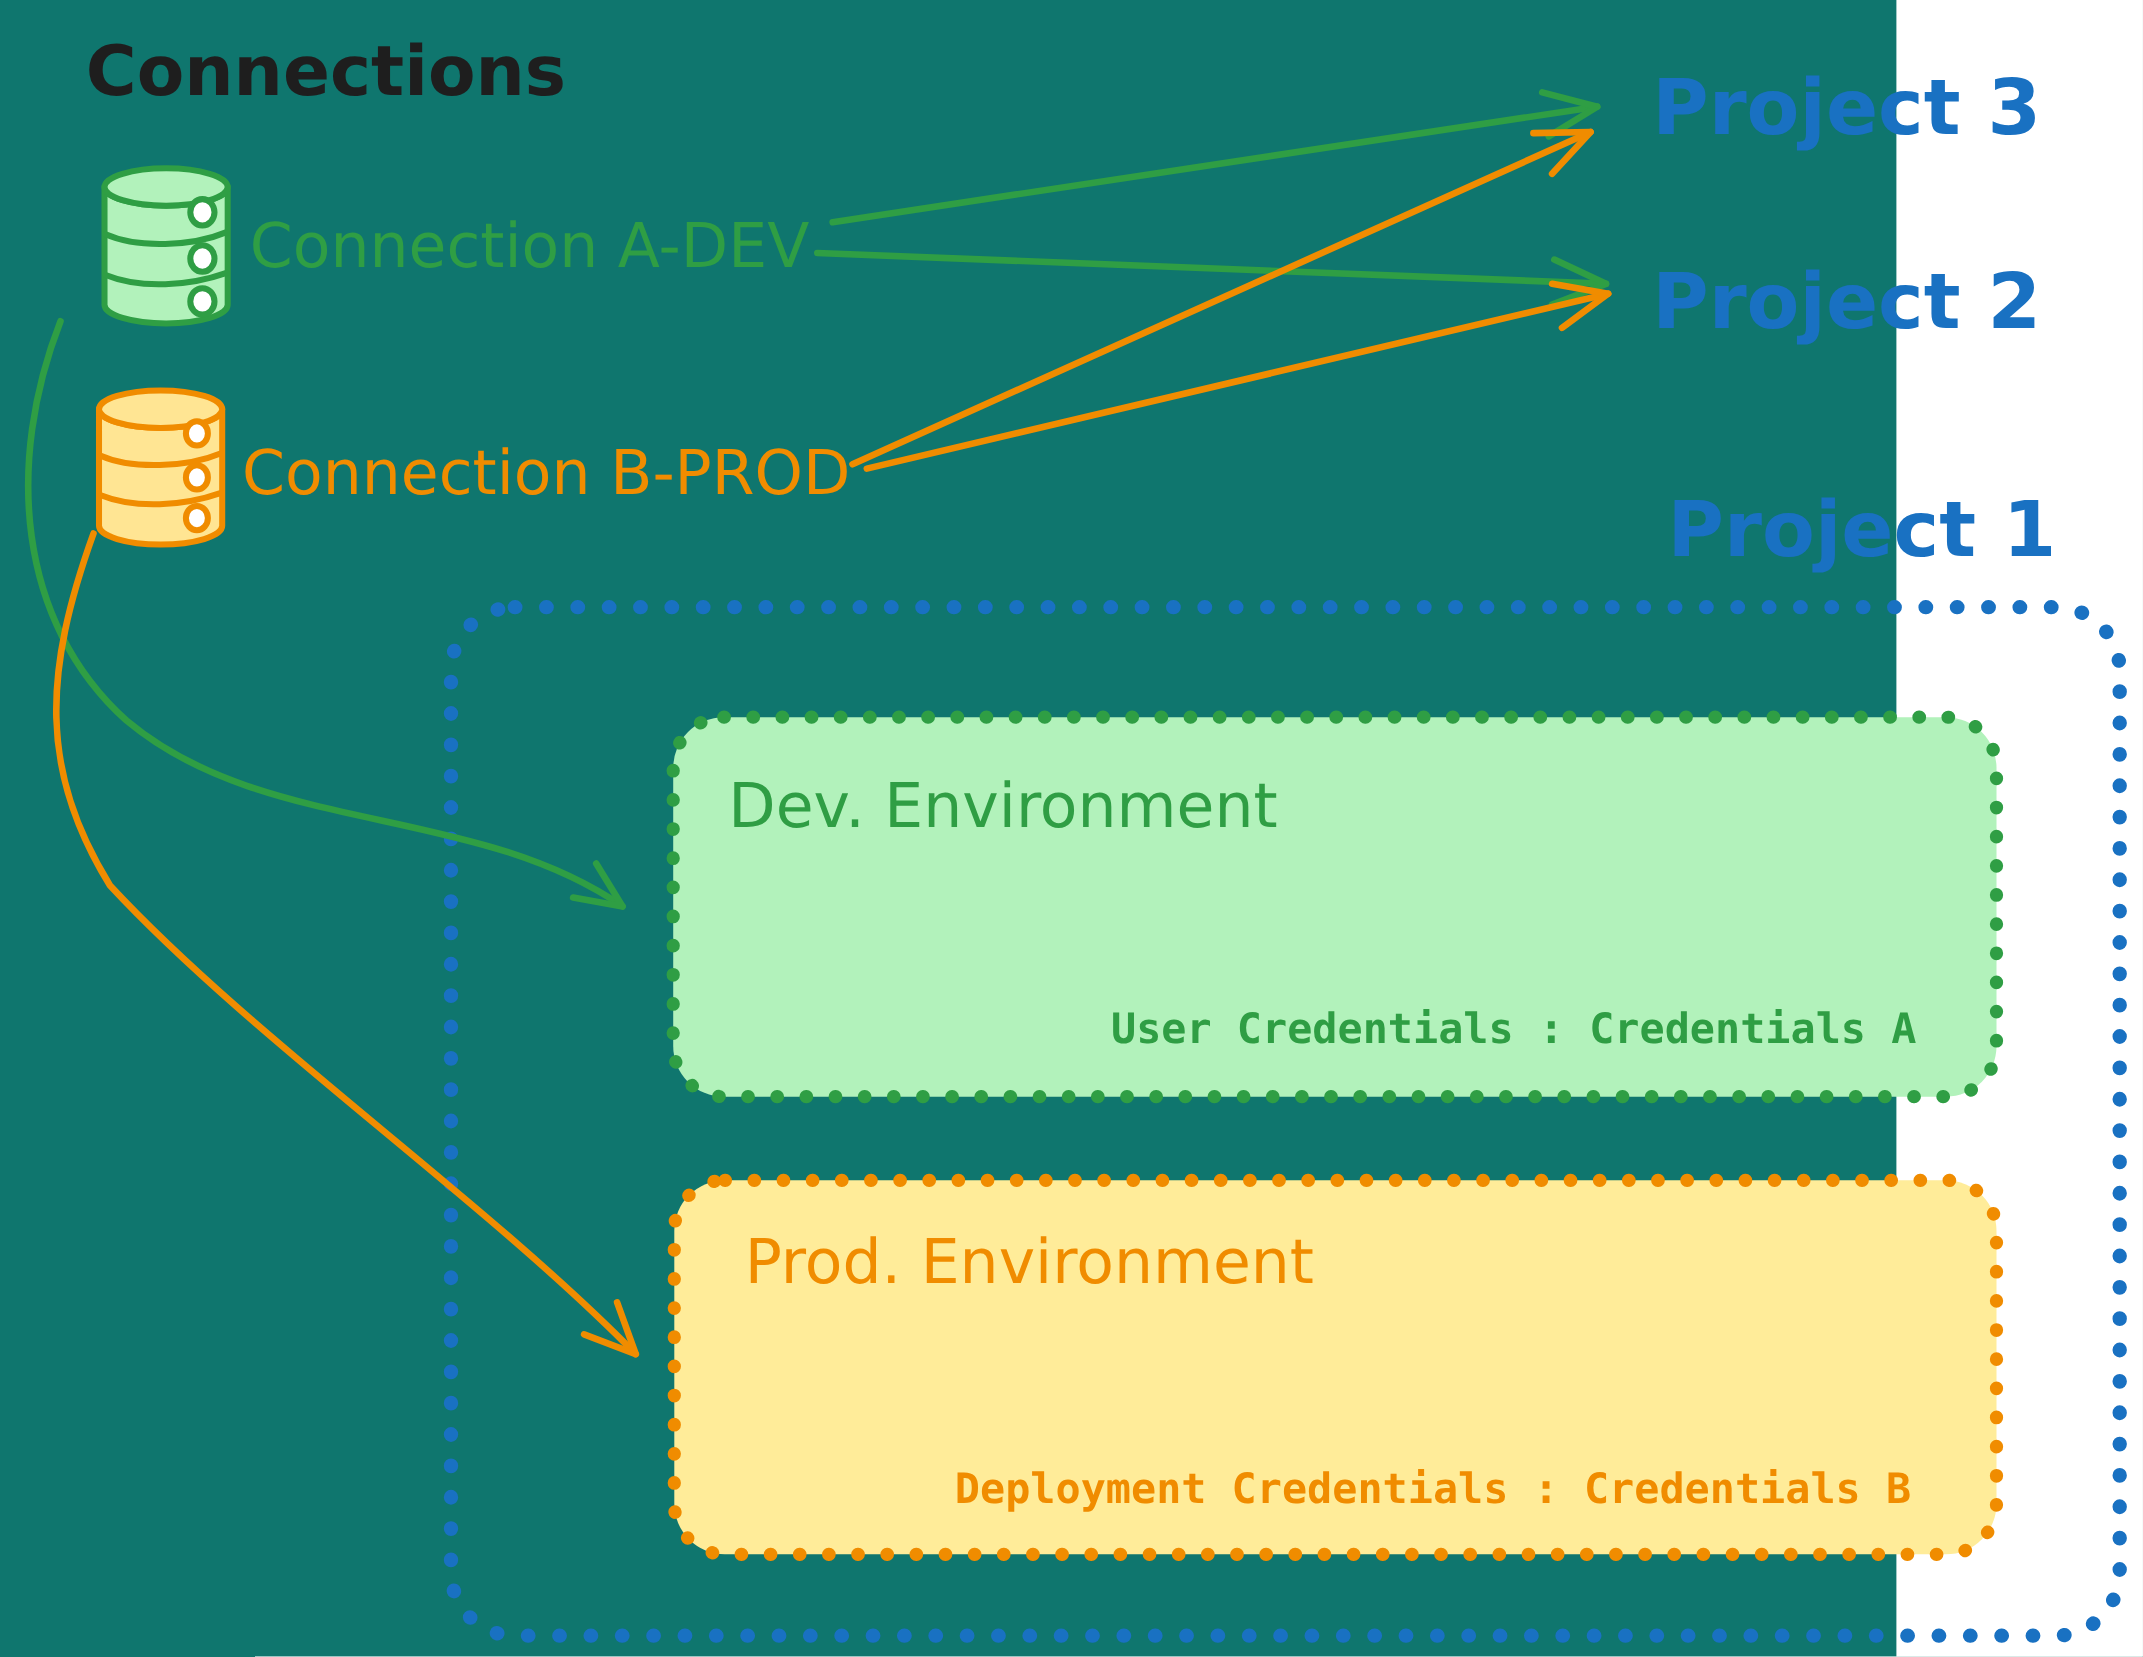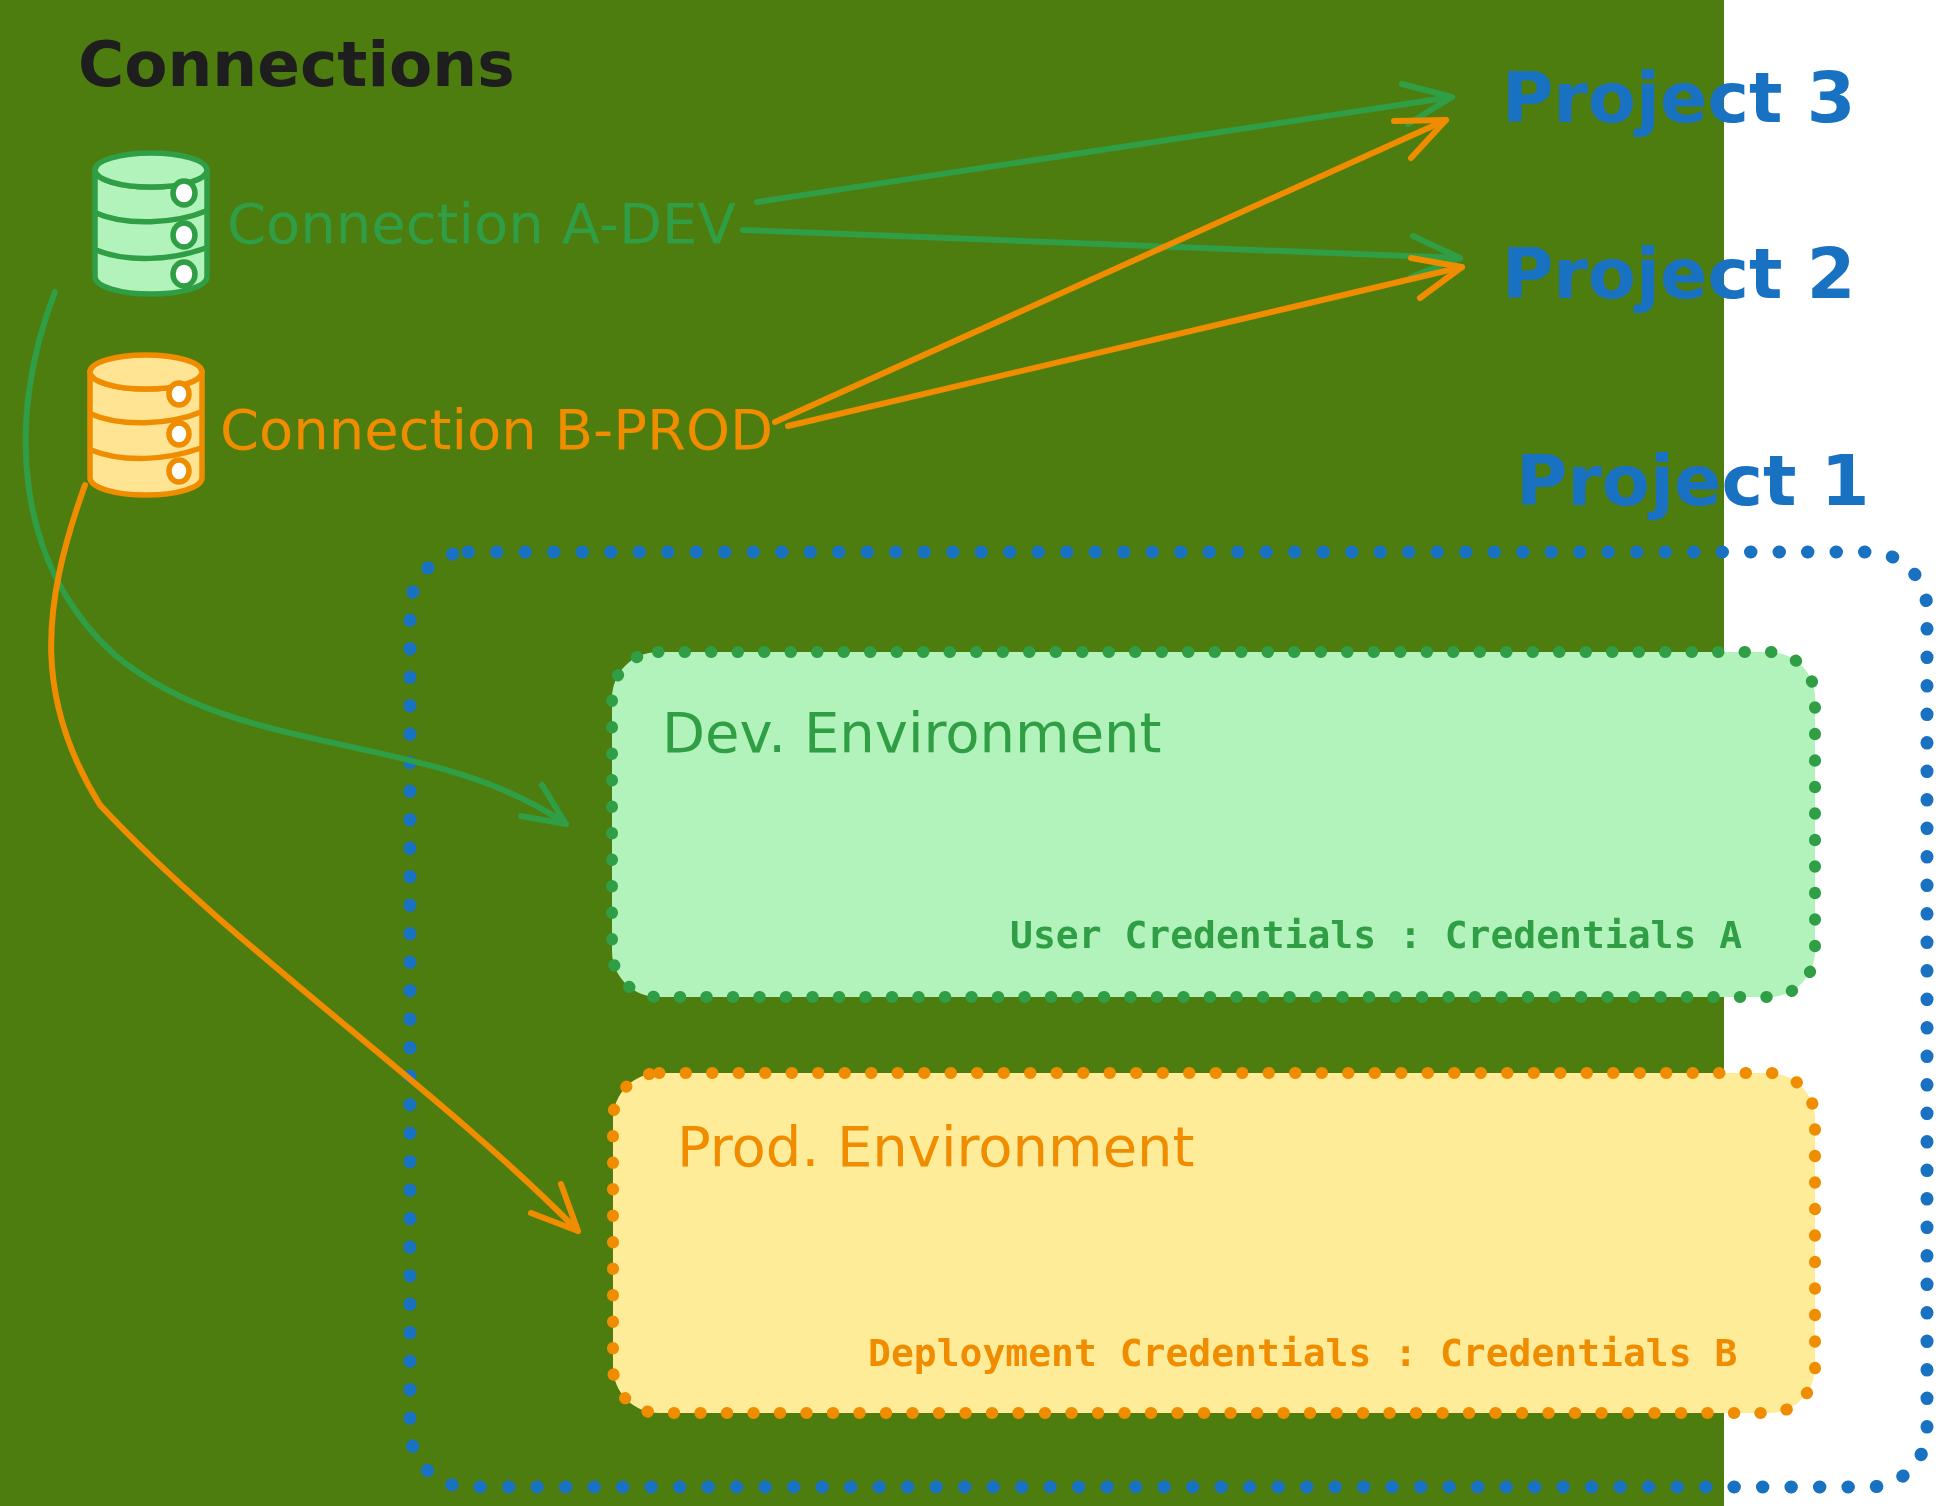--- a/index.html
+++ b/index.html
@@ -1,20 +1,20 @@
 <!DOCTYPE html>
 <html><head>
 <meta charset="utf-8">
 <style>
   html, body { margin: 0; padding: 0; background: #ffffff; }
   .stage {
     position: relative;
     width: 1724px;
     height: 1506px;
-    background: #4d7c0f;
+    background: #0f766e;
     font-family: "DejaVu Sans", "Liberation Sans", sans-serif;
   }
   svg { display: block; }
   .hand  { font-family: "DejaVu Sans", "Liberation Sans", sans-serif; }
   .mono  { font-family: "DejaVu Sans Mono", "Liberation Mono", monospace; font-weight: bold; }
   .stroke-only { fill: none; }
 </style>
 </head>
 <body>
 

